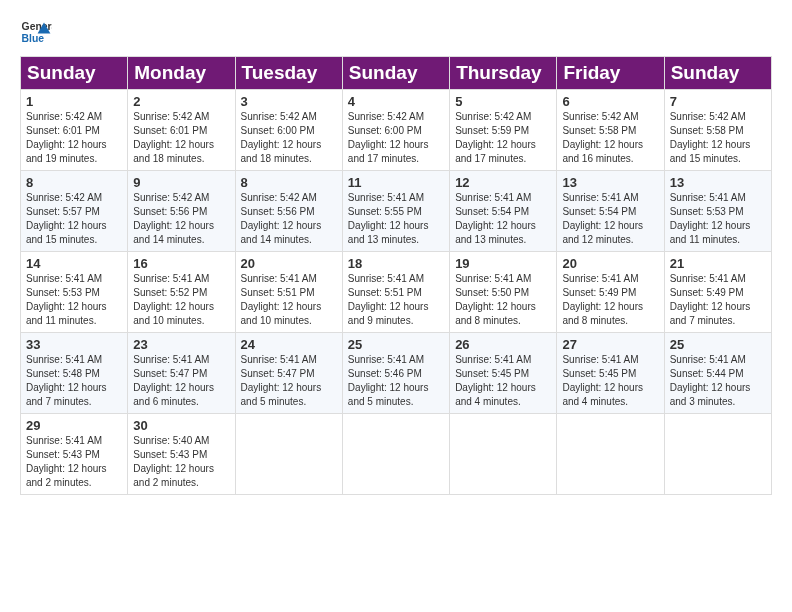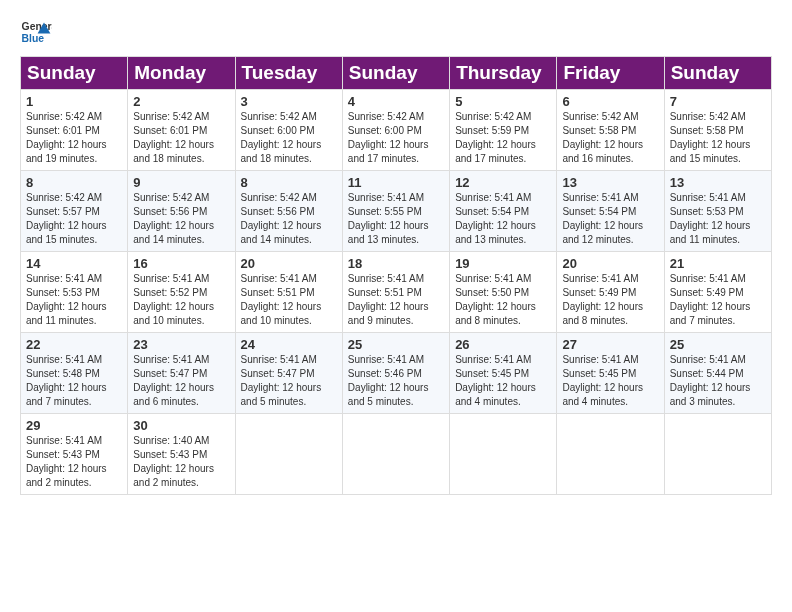--- a/index.html
+++ b/index.html
@@ -266,21 +266,21 @@
           <td>
             <span class="day-num">21</span>
             <div class="day-info" style="white-space: pre-line;">Sunrise: 5:41 AM
 Sunset: 5:49 PM
 Daylight: 12 hours
 and 7 minutes.</div>
           </td>
         </tr>
         <tr>
           <td>
-            <span class="day-num">22</span>
+            <span class="day-num">33</span>
             <div class="day-info" style="white-space: pre-line;">Sunrise: 5:41 AM
 Sunset: 5:48 PM
 Daylight: 12 hours
 and 7 minutes.</div>
           </td>
           <td>
             <span class="day-num">23</span>
             <div class="day-info" style="white-space: pre-line;">Sunrise: 5:41 AM
 Sunset: 5:47 PM
 Daylight: 12 hours
@@ -325,21 +325,21 @@
         <tr>
           <td>
             <span class="day-num">29</span>
             <div class="day-info" style="white-space: pre-line;">Sunrise: 5:41 AM
 Sunset: 5:43 PM
 Daylight: 12 hours
 and 2 minutes.</div>
           </td>
           <td>
             <span class="day-num">30</span>
-            <div class="day-info" style="white-space: pre-line;">Sunrise: 1:40 AM
+            <div class="day-info" style="white-space: pre-line;">Sunrise: 5:40 AM
 Sunset: 5:43 PM
 Daylight: 12 hours
 and 2 minutes.</div>
           </td>
           <td class="empty-cell"></td>
           <td class="empty-cell"></td>
           <td class="empty-cell"></td>
           <td class="empty-cell"></td>
           <td class="empty-cell"></td>
         </tr>

